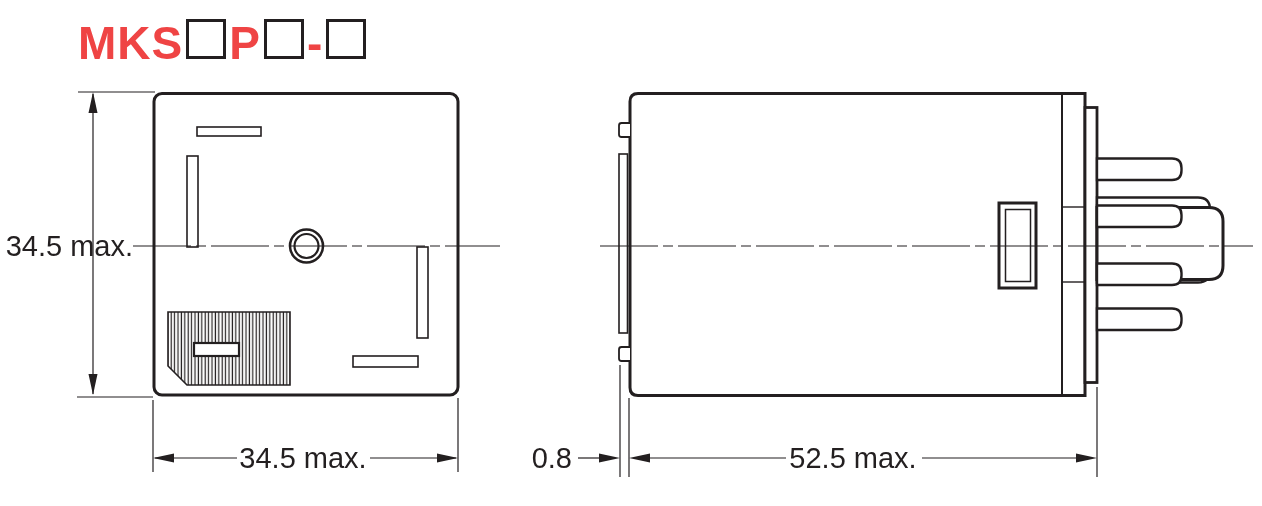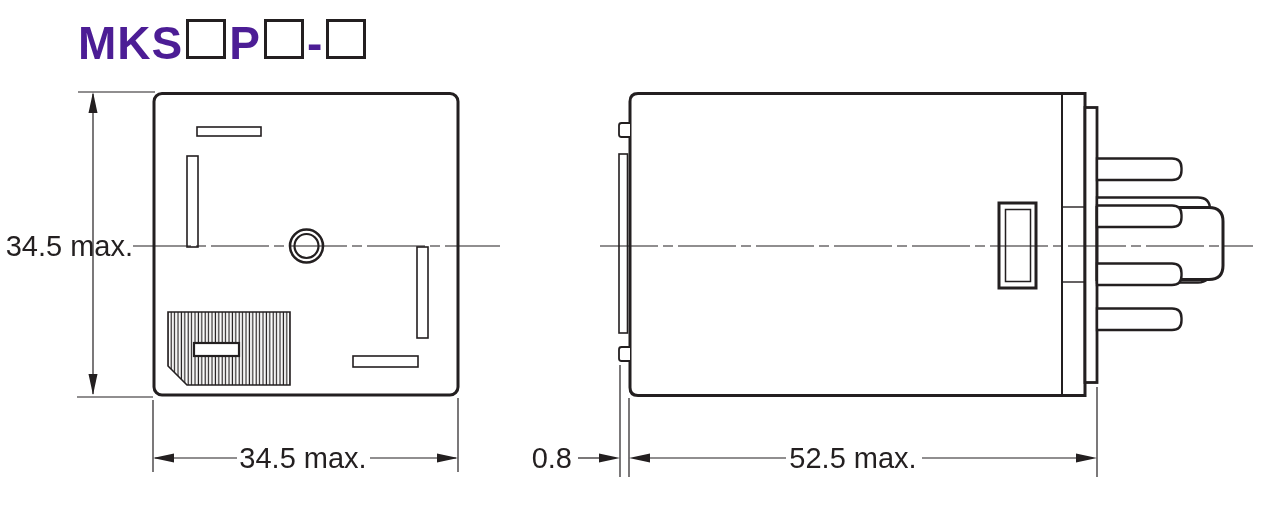--- a/index.html
+++ b/index.html
@@ -1,21 +1,21 @@
 <!DOCTYPE html>
 <html><head>
 <meta charset="utf-8">
 <style>
   html,body{margin:0;padding:0;background:#ffffff;}
   .stage{
     position:relative;
     width:1262px;height:506px;
     background:#ffffff;
     font-family:"Liberation Sans", sans-serif;
-    color:#4c1d95;
+    color:#ef4444;
     overflow:hidden;
   }
   .model-title{
     position:absolute;left:78px;top:16px;
     font-size:46px;font-weight:700;letter-spacing:1px;
     white-space:nowrap;
   }
   .model-title .seg{vertical-align:baseline;}
   .model-box{
     display:inline-block;

